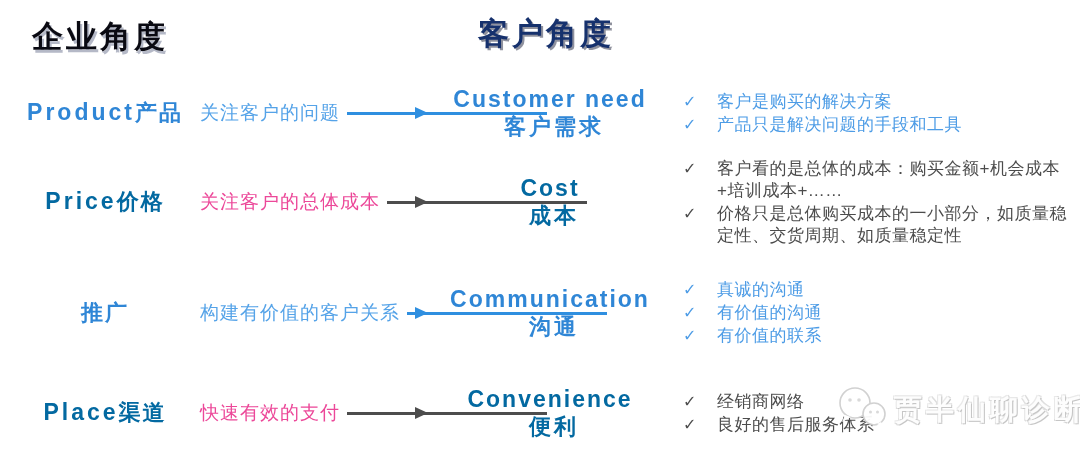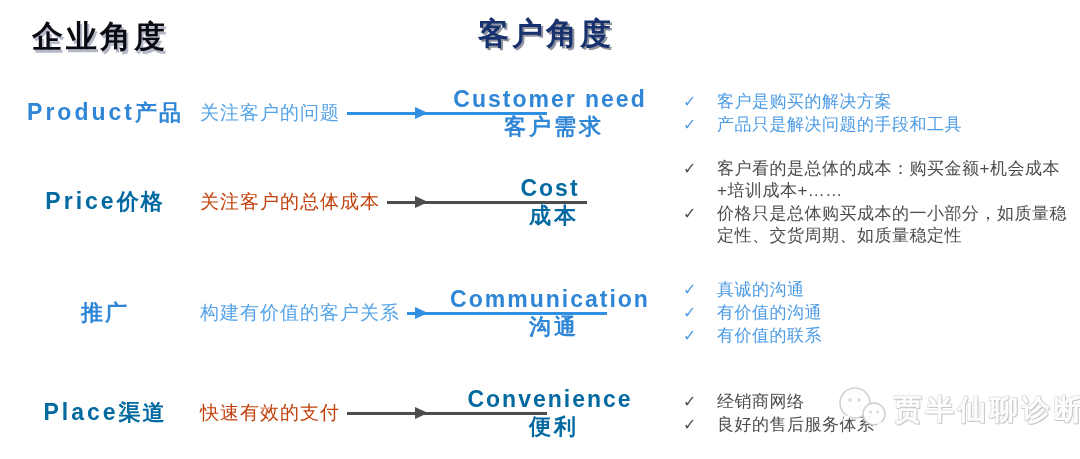--- a/index.html
+++ b/index.html
@@ -47,21 +47,21 @@
   .bullet .check{width:34px;flex:0 0 34px;font-size:16px;}
   .bullet .btext{flex:1;letter-spacing:.5px;}
 
   
   .row.blue .ent-term,.row.blue .cust-term{color:#2f86d6;}
   .row.blue .arrow-label{color:#55a3e8;}
   .row.blue .shaft{background:#2f8fe0;}
   .row.blue .head{border-left-color:#2f8fe0;}
   .row.blue .bullet{color:#4d9ce6;}
   .row.dark .ent-term,.row.dark .cust-term{color:#0369a1;}
-  .row.dark .arrow-label{color:#c2410c;}
+  .row.dark .arrow-label{color:#ec4899;}
   .row.dark .shaft{background:#4d4d4d;}
   .row.dark .head{border-left-color:#4d4d4d;}
   .row.dark .bullet{color:#4c4c4c;}
 
   
   .watermark{position:absolute;left:834px;top:384px;display:flex;align-items:center;gap:2px;pointer-events:none;}
   .wm-text{font-weight:bold;font-size:28px;letter-spacing:4px;color:#fdfdfd;white-space:nowrap;
     text-shadow:1px 1px 0 #c6c6c6,-1px -1px 0 #e9e9e9,1px -1px 0 #dedede,-1px 1px 0 #dedede;}
 </style>
 </head>

